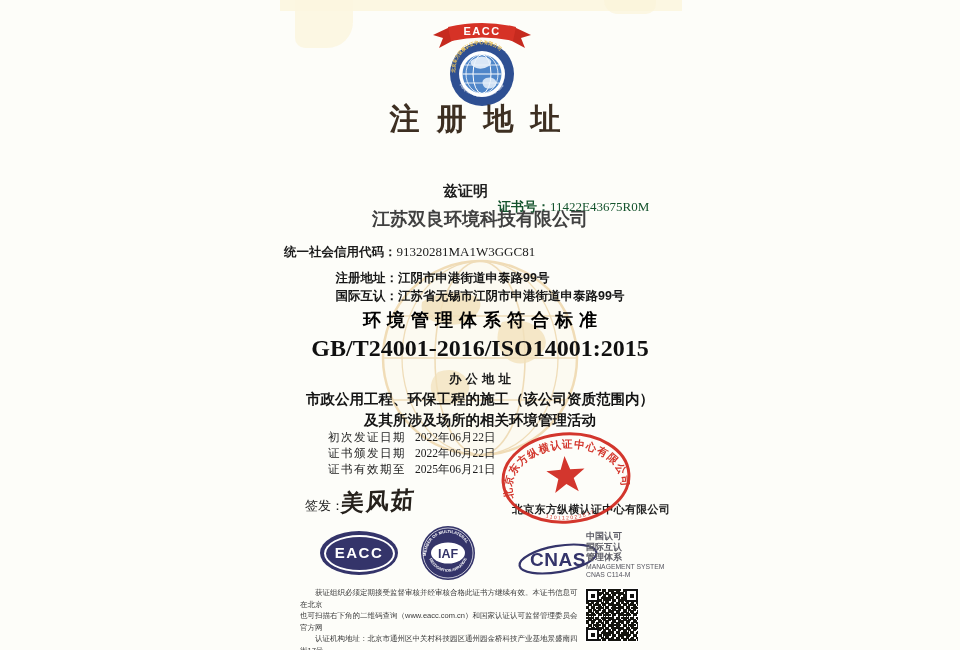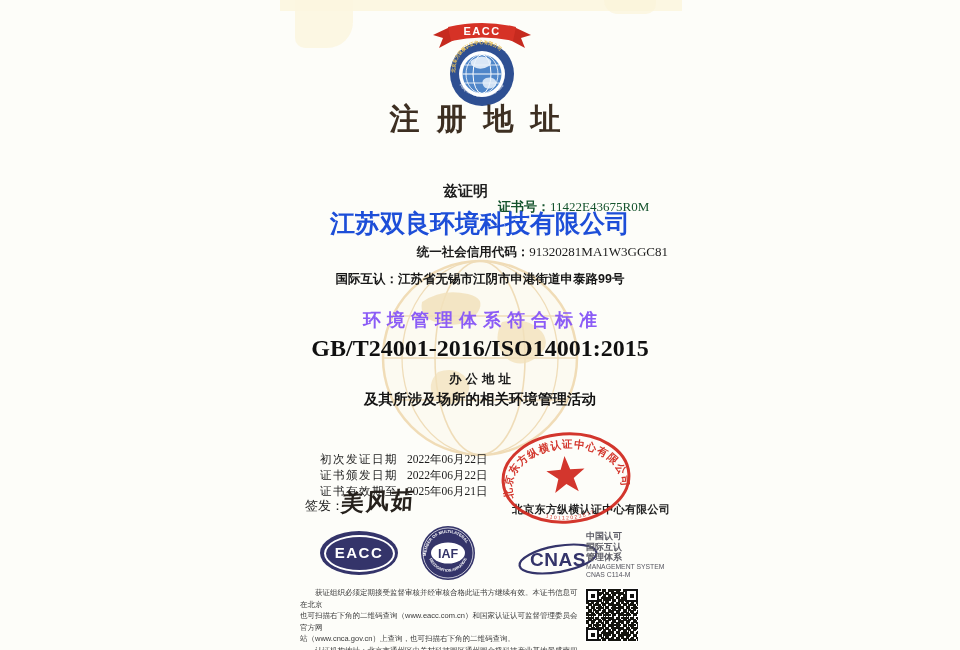--- a/index.html
+++ b/index.html
@@ -19,44 +19,44 @@
   .emblem { left:430px; top:18px; width:104px; height:90px; z-index:2; }
 
   .title { left:275px; top:99px; width:400px; text-align:center; font-size:30px; font-weight:bold;
            letter-spacing:17px; padding-left:17px; color:#3d2f22; z-index:2; }
 
   .certno { left:498px; top:151px; font-family:"Liberation Serif","DejaVu Serif",serif; font-size:13px; color:#14532d; z-index:2;margin-top:47px; }
   .certno .lbl { font-weight:bold; }
 
   .intro { left:443px; top:182px; font-size:15px; font-weight:bold; color:#1e1e1e; z-index:2; }
 
-  .company { left:280px; top:207px; width:400px; text-align:center; font-size:25px; font-weight:bold; color:#1d4ed8; z-index:2; }
-
-  .creditcode { left:268px; top:244px; width:400px; text-align:right; font-size:12.5px; color:#1c1c1c; z-index:2; }
+  .company { left:280px; top:207px; width:400px; text-align:center; font-size:18px; font-weight:bold; color:#404040; z-index:2; }
+
+  .creditcode { left:284px; top:244px; width:400px; text-align:left; font-size:12.5px; color:#1c1c1c; z-index:2; }
   .creditcode .lbl { font-weight:bold; }
   .creditcode .val { font-family:"Liberation Serif","DejaVu Serif",serif; font-size:13px; }
 
   .addr { left:280px; top:269px; width:400px; text-align:center; z-index:2; }
   .addr .inner { display:inline-block; text-align:left; font-size:12.5px; font-weight:bold; color:#161616; line-height:18px; }
 
   .sysheading { left:280px; top:308px; width:400px; text-align:center; font-size:18px; font-weight:bold;
-                letter-spacing:6px; padding-left:6px; color:#8b5cf6; z-index:2; }
+                letter-spacing:6px; padding-left:6px; color:#000000; z-index:2; }
 
   .standard { left:280px; top:335px; width:400px; text-align:center; font-size:24px; color:#101010;
               font-family:"Liberation Serif","DejaVu Serif",serif; z-index:2;font-weight:bold; }
 
   .scopelabel { left:280px; top:371px; width:400px; text-align:center; font-size:12.5px; font-weight:bold;
                 letter-spacing:4px; padding-left:4px; color:#1a1a1a; z-index:2; }
   .scope { left:255px; top:389px; width:450px; text-align:center; font-size:14.5px; font-weight:bold;
            color:#141414; line-height:20.5px; z-index:2; }
 
   .dates { left:320px; top:430px; z-index:2; font-family:"Liberation Serif","DejaVu Serif",serif; color:#1d1d1d; }
   .dates .row { height:16px; font-size:11.5px; }
-  .dates .lbl { display:inline-block; width:84px; letter-spacing:1.5px; }
-  .dates .val { display:inline-block;margin-top:22px; }
+  .dates .lbl { display:inline-block; width:84px; letter-spacing:1.5px;margin-left:8px; }
+  .dates .val { display:inline-block; }
 
   .sign-label { left:305px; top:497px; font-size:13px; font-family:"Liberation Serif","DejaVu Serif",serif; color:#1d1d1d; z-index:2; }
   .signature { left:341px; top:486px; font-size:23px; font-weight:bold; color:#26211c;
                font-family:"DejaVu Serif","Liberation Serif",serif; transform:rotate(-3deg) skewX(-7deg); letter-spacing:2px; z-index:2; }
 
   .issuer { left:512px; top:502px; width:170px; font-size:11px; font-weight:bold; color:#1f1f1f; letter-spacing:.3px; z-index:2; }
 
   .seal { left:498px; top:430px; width:136px; height:96px; z-index:3; opacity:.93; transform:rotate(-4deg); }
 
   
@@ -139,29 +139,33 @@
 <div class="abs intro">兹证明</div>
 <div class="abs company">江苏双良环境科技有限公司</div>
 
 <div class="abs creditcode">
   <span class="lbl">统一社会信用代码：</span><span class="val">91320281MA1W3GGC81</span>
 </div>
 
 <div class="abs addr">
   <div class="inner">
     <div>
+      <span>注册地址：</span><span>江阴市申港街道申泰路99号</span>
+    </div>
+    <div>
       <span>国际互认：</span><span>江苏省无锡市江阴市申港街道申泰路99号</span>
     </div>
   </div>
 </div>
 
 <div class="abs sysheading">环境管理体系符合标准</div>
 <div class="abs standard">GB/T24001-2016/ISO14001:2015</div>
 <div class="abs scopelabel">办公地址</div>
 <div class="abs scope">
+  <div>市政公用工程、环保工程的施工（该公司资质范围内）</div>
   <div>及其所涉及场所的相关环境管理活动</div>
 </div>
 
 <div class="abs dates">
   <div class="row">
     <span class="lbl">初次发证日期</span>
     <span class="val">2022年06月22日</span>
   </div>
   <div class="row">
     <span class="lbl">证书颁发日期</span>
@@ -222,21 +226,20 @@
   <div class="cn">中国认可</div>
   <div class="cn">国际互认</div>
   <div class="cn">管理体系</div>
   <div class="en">MANAGEMENT SYSTEM</div>
   <div class="en">CNAS C114-M</div>
 </div>
 
 <div class="abs fineprint">
   <div class="indent">获证组织必须定期接受监督审核并经审核合格此证书方继续有效。本证书信息可在北京</div>
   <div>也可扫描右下角的二维码查询（www.eacc.com.cn）和国家认证认可监督管理委员会官方网</div>
-  <div>站（www.cnca.gov.cn）上查询，也可扫描右下角的二维码查询。</div>
   <div class="indent">认证机构地址：北京市通州区中关村科技园区通州园金桥科技产业基地景盛南四街17号</div>
 
 </div>
 
 <div class="abs qr">
   <div class="noise"></div>
   <div class="fp tl"></div>
   <div class="fp tr"></div>
   <div class="fp bl"></div>
 </div>

